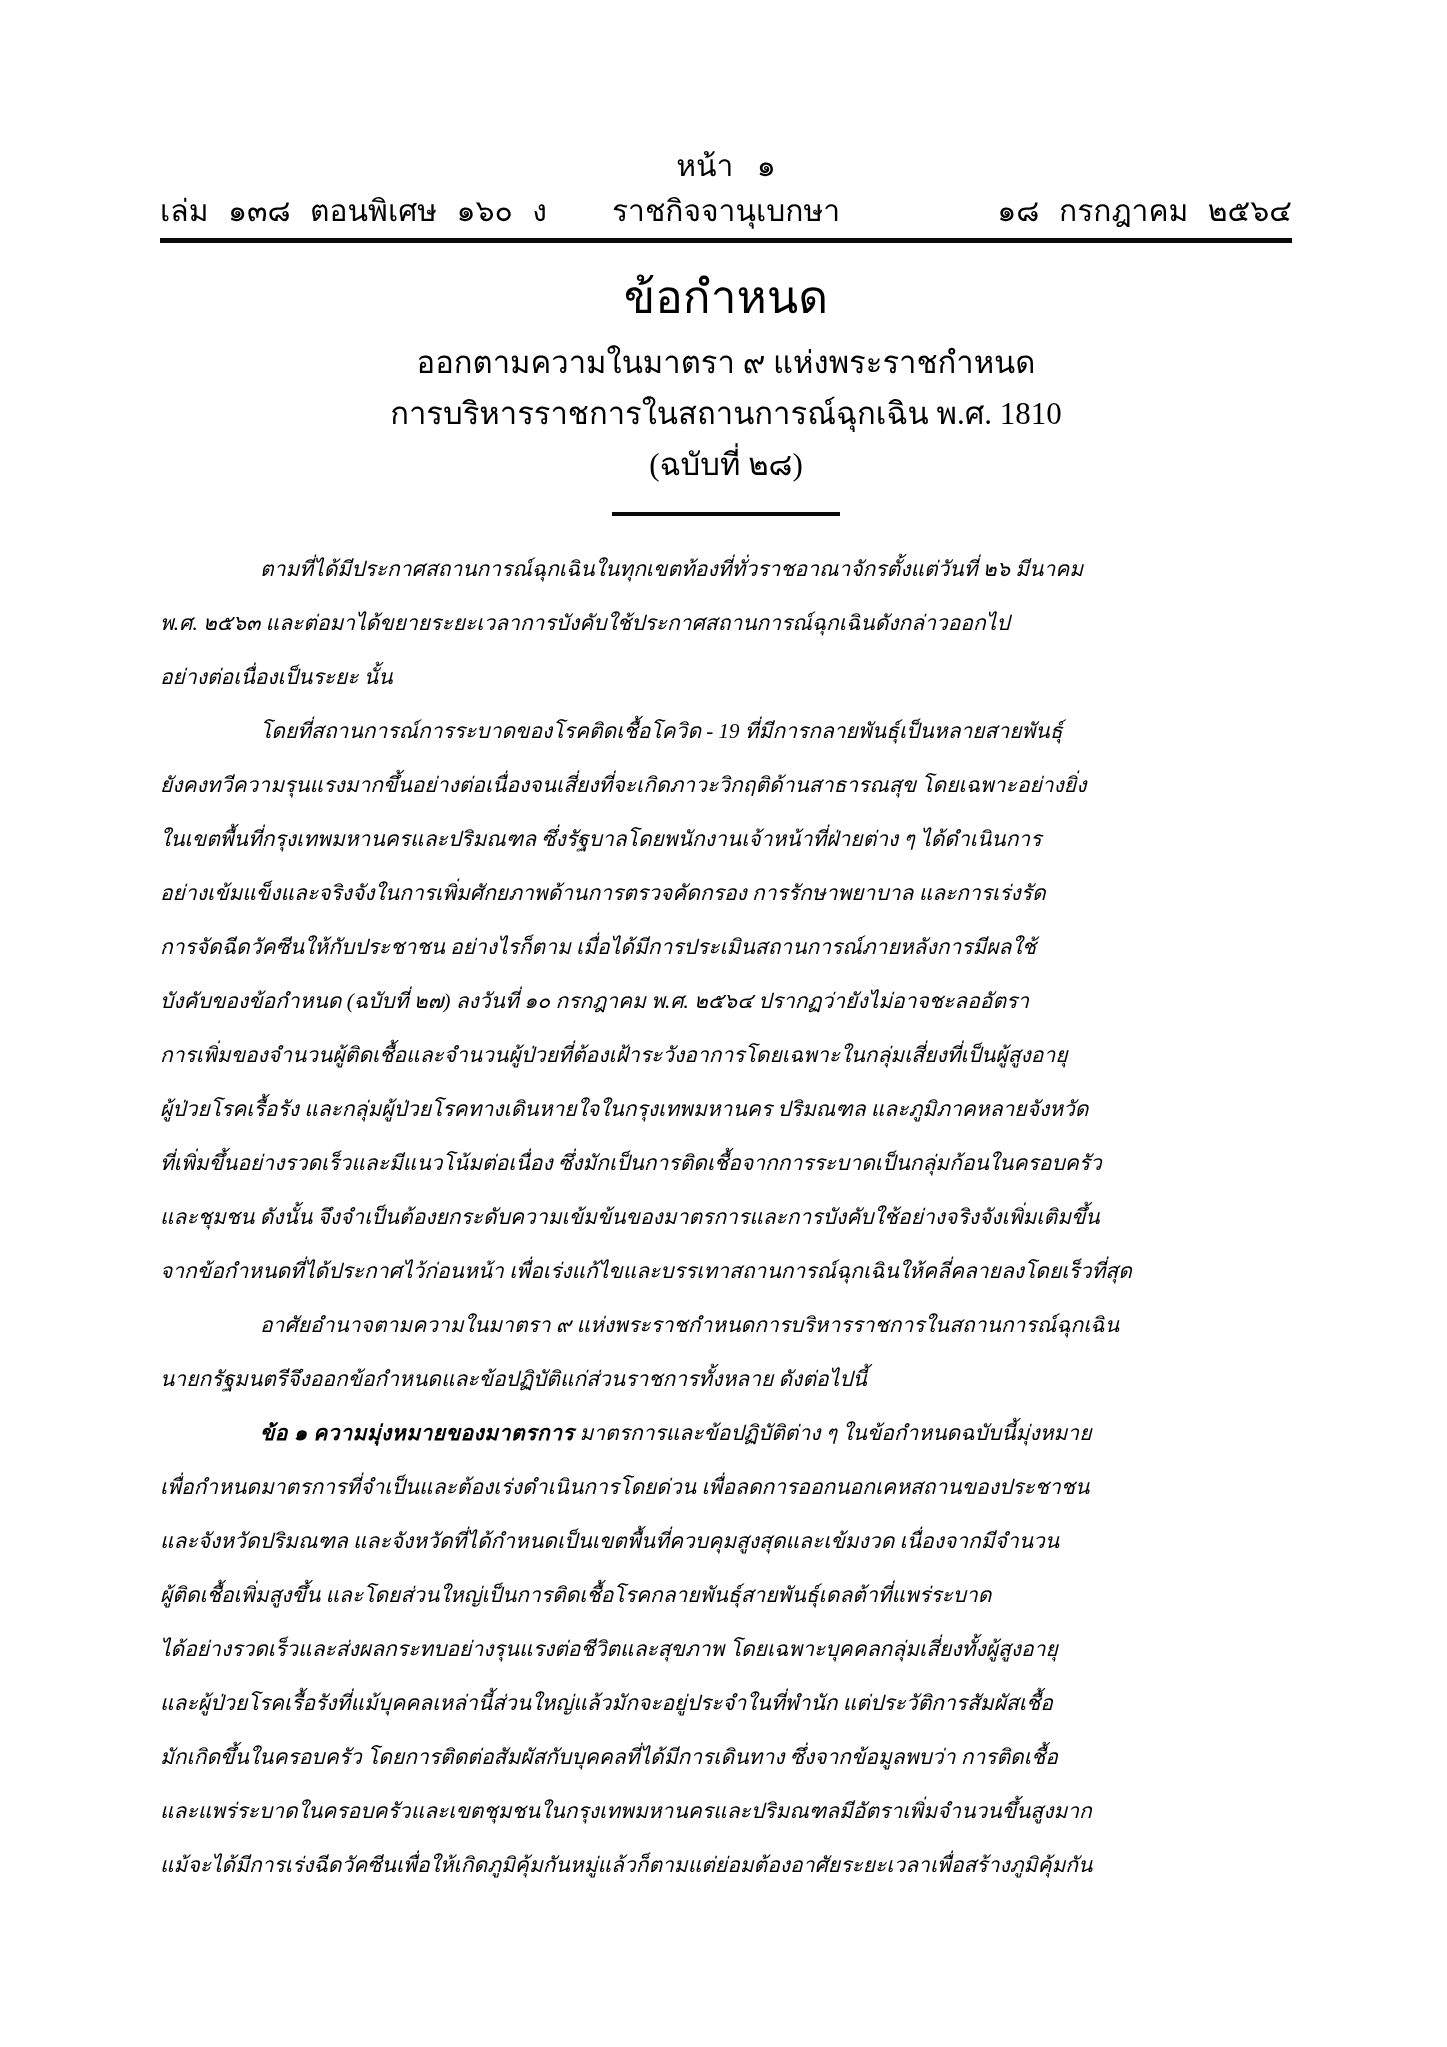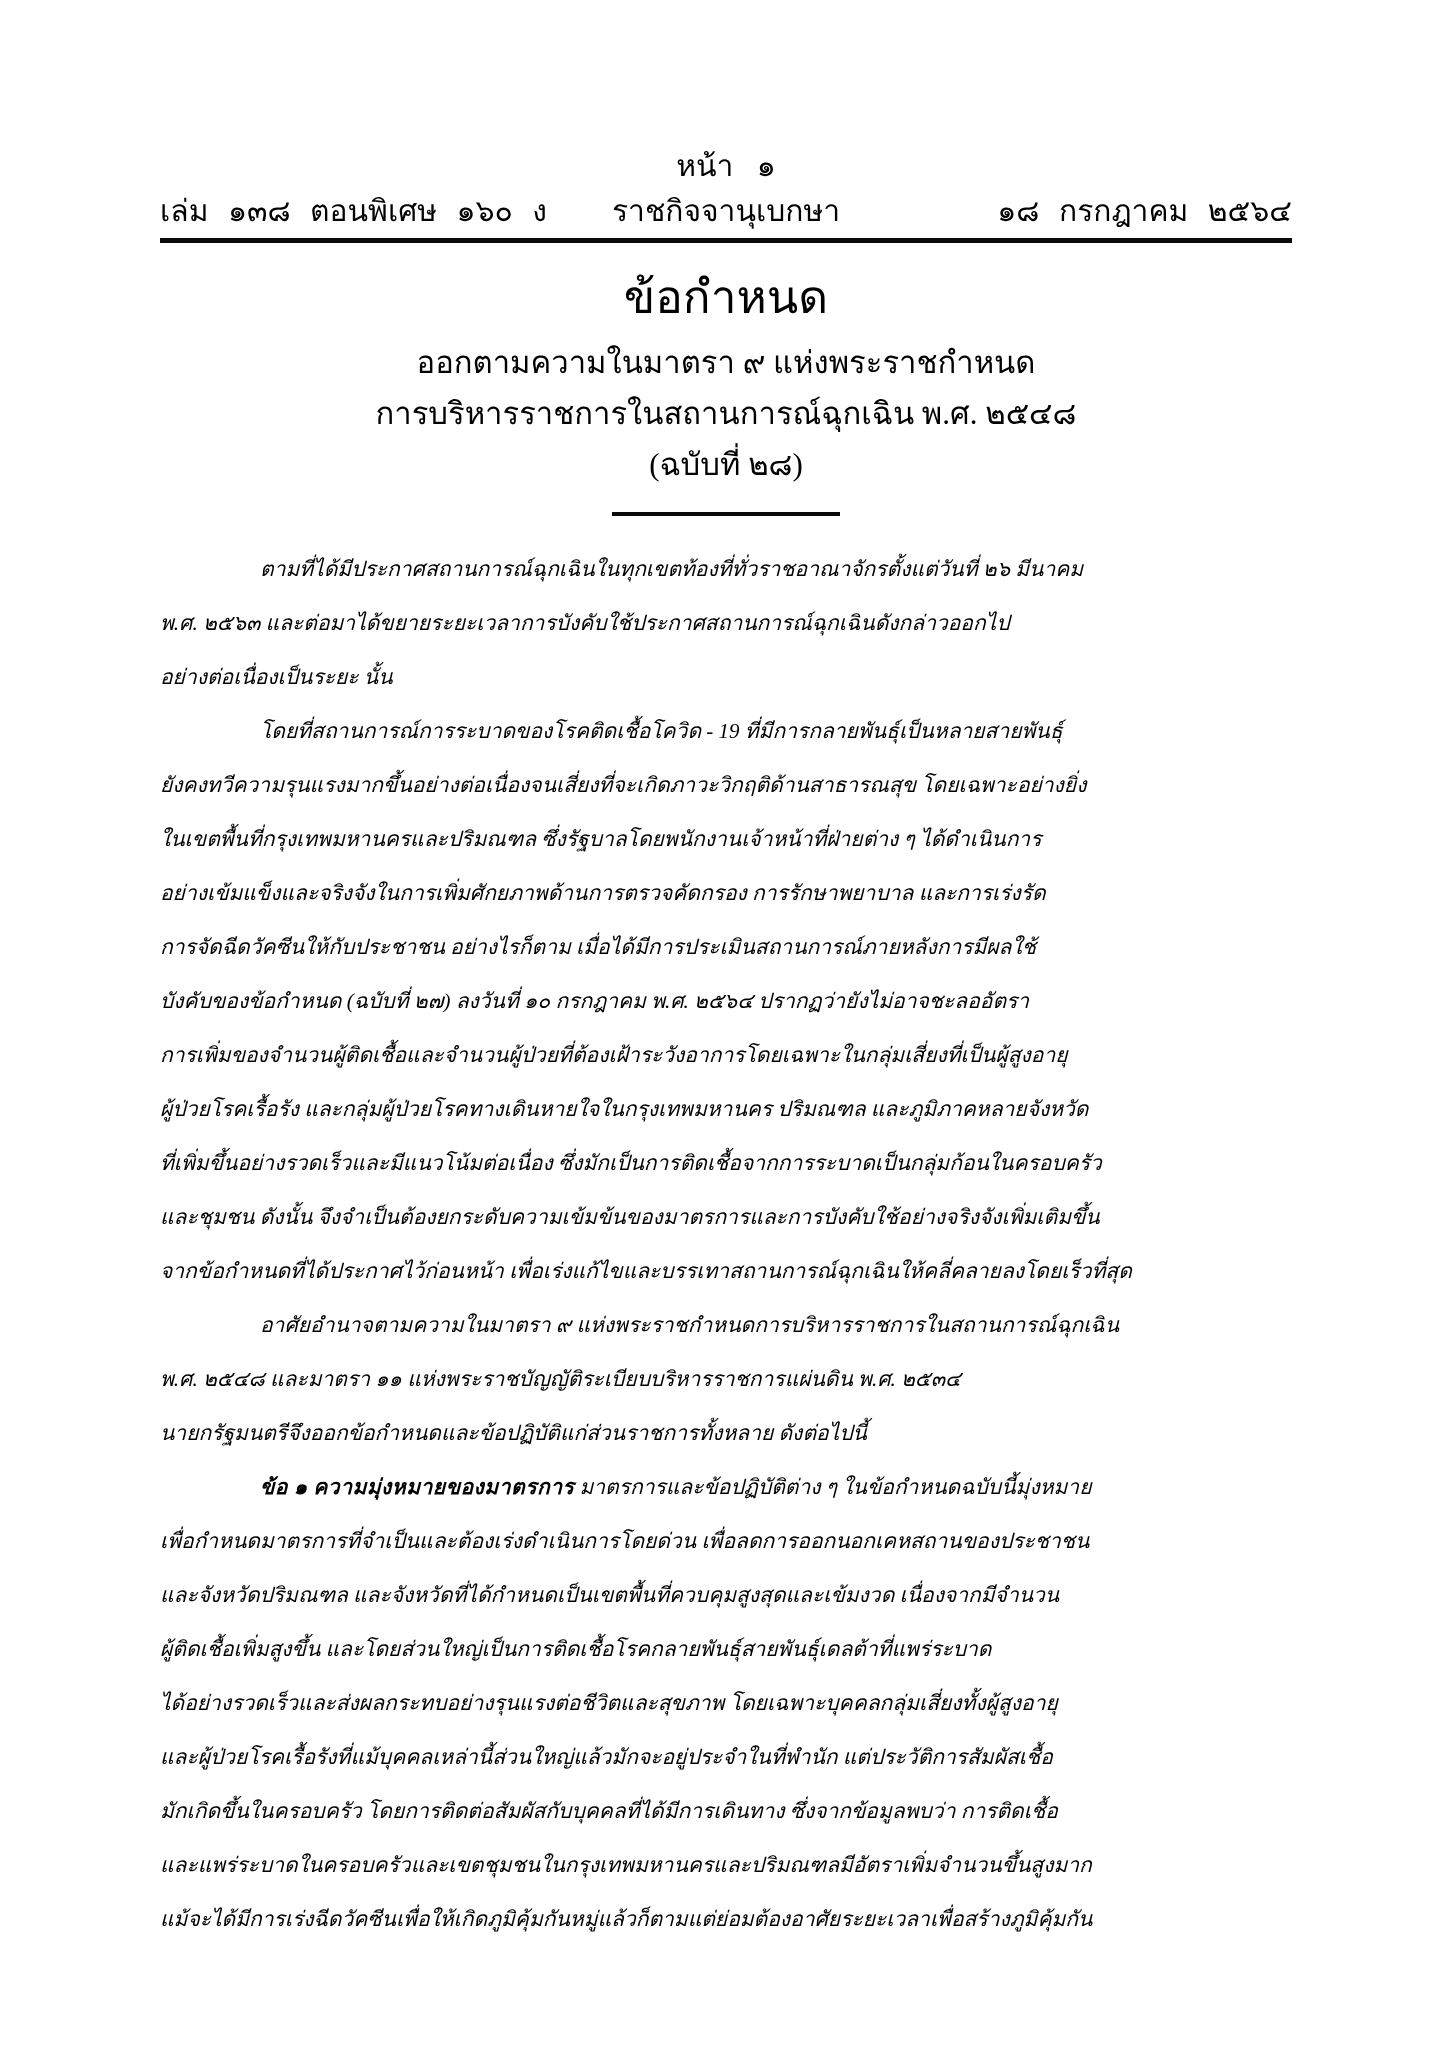--- a/index.html
+++ b/index.html
@@ -104,21 +104,21 @@
       <span class="header-gazette">ราชกิจจานุเบกษา</span>
       <span class="header-date">๑๘ กรกฎาคม ๒๕๖๔</span>
     </div>
 
     <div class="header-rule"></div>
 
     <h1 class="doc-title">ข้อกำหนด</h1>
 
     <div class="subtitle-block">
       <div class="subtitle">ออกตามความในมาตรา ๙ แห่งพระราชกำหนด</div>
-      <div class="subtitle">การบริหารราชการในสถานการณ์ฉุกเฉิน พ.ศ. ๒๕๔๘</div>
+      <div class="subtitle">การบริหารราชการในสถานการณ์ฉุกเฉิน พ.ศ. 1810</div>
       <div class="subtitle">(ฉบับที่ ๒๘)</div>
     </div>
 
     <div class="title-rule"></div>
 
     <div class="body-block">
         <div class="line indent">ตามที่ได้มีประกาศสถานการณ์ฉุกเฉินในทุกเขตท้องที่ทั่วราชอาณาจักรตั้งแต่วันที่ ๒๖ มีนาคม</div>
         <div class="line">พ.ศ. ๒๕๖๓ และต่อมาได้ขยายระยะเวลาการบังคับใช้ประกาศสถานการณ์ฉุกเฉินดังกล่าวออกไป</div>
         <div class="line">อย่างต่อเนื่องเป็นระยะ  นั้น</div>
         <div class="line indent">โดยที่สถานการณ์การระบาดของโรคติดเชื้อโควิด - 19  ที่มีการกลายพันธุ์เป็นหลายสายพันธุ์</div>
@@ -126,21 +126,20 @@
         <div class="line">ในเขตพื้นที่กรุงเทพมหานครและปริมณฑล  ซึ่งรัฐบาลโดยพนักงานเจ้าหน้าที่ฝ่ายต่าง ๆ ได้ดำเนินการ</div>
         <div class="line">อย่างเข้มแข็งและจริงจังในการเพิ่มศักยภาพด้านการตรวจคัดกรอง การรักษาพยาบาล และการเร่งรัด</div>
         <div class="line">การจัดฉีดวัคซีนให้กับประชาชน  อย่างไรก็ตาม  เมื่อได้มีการประเมินสถานการณ์ภายหลังการมีผลใช้</div>
         <div class="line">บังคับของข้อกำหนด (ฉบับที่ ๒๗) ลงวันที่ ๑๐ กรกฎาคม พ.ศ. ๒๕๖๔ ปรากฏว่ายังไม่อาจชะลออัตรา</div>
         <div class="line">การเพิ่มของจำนวนผู้ติดเชื้อและจำนวนผู้ป่วยที่ต้องเฝ้าระวังอาการโดยเฉพาะในกลุ่มเสี่ยงที่เป็นผู้สูงอายุ</div>
         <div class="line">ผู้ป่วยโรคเรื้อรัง และกลุ่มผู้ป่วยโรคทางเดินหายใจในกรุงเทพมหานคร ปริมณฑล และภูมิภาคหลายจังหวัด</div>
         <div class="line">ที่เพิ่มขึ้นอย่างรวดเร็วและมีแนวโน้มต่อเนื่อง  ซึ่งมักเป็นการติดเชื้อจากการระบาดเป็นกลุ่มก้อนในครอบครัว</div>
         <div class="line">และชุมชน  ดังนั้น  จึงจำเป็นต้องยกระดับความเข้มข้นของมาตรการและการบังคับใช้อย่างจริงจังเพิ่มเติมขึ้น</div>
         <div class="line">จากข้อกำหนดที่ได้ประกาศไว้ก่อนหน้า  เพื่อเร่งแก้ไขและบรรเทาสถานการณ์ฉุกเฉินให้คลี่คลายลงโดยเร็วที่สุด</div>
         <div class="line indent">อาศัยอำนาจตามความในมาตรา ๙ แห่งพระราชกำหนดการบริหารราชการในสถานการณ์ฉุกเฉิน</div>
-        <div class="line">พ.ศ. ๒๕๔๘ และมาตรา ๑๑ แห่งพระราชบัญญัติระเบียบบริหารราชการแผ่นดิน พ.ศ. ๒๕๓๔</div>
         <div class="line">นายกรัฐมนตรีจึงออกข้อกำหนดและข้อปฏิบัติแก่ส่วนราชการทั้งหลาย  ดังต่อไปนี้</div>
         <div class="line indent"><b>ข้อ ๑  ความมุ่งหมายของมาตรการ</b> มาตรการและข้อปฏิบัติต่าง ๆ ในข้อกำหนดฉบับนี้มุ่งหมาย</div>
         <div class="line">เพื่อกำหนดมาตรการที่จำเป็นและต้องเร่งดำเนินการโดยด่วน  เพื่อลดการออกนอกเคหสถานของประชาชน</div>
         <div class="line">และจังหวัดปริมณฑล  และจังหวัดที่ได้กำหนดเป็นเขตพื้นที่ควบคุมสูงสุดและเข้มงวด  เนื่องจากมีจำนวน</div>
         <div class="line">ผู้ติดเชื้อเพิ่มสูงขึ้น  และโดยส่วนใหญ่เป็นการติดเชื้อโรคกลายพันธุ์สายพันธุ์เดลต้าที่แพร่ระบาด</div>
         <div class="line">ได้อย่างรวดเร็วและส่งผลกระทบอย่างรุนแรงต่อชีวิตและสุขภาพ  โดยเฉพาะบุคคลกลุ่มเสี่ยงทั้งผู้สูงอายุ</div>
         <div class="line">และผู้ป่วยโรคเรื้อรังที่แม้บุคคลเหล่านี้ส่วนใหญ่แล้วมักจะอยู่ประจำในที่พำนัก  แต่ประวัติการสัมผัสเชื้อ</div>
         <div class="line">มักเกิดขึ้นในครอบครัว  โดยการติดต่อสัมผัสกับบุคคลที่ได้มีการเดินทาง  ซึ่งจากข้อมูลพบว่า  การติดเชื้อ</div>
         <div class="line">และแพร่ระบาดในครอบครัวและเขตชุมชนในกรุงเทพมหานครและปริมณฑลมีอัตราเพิ่มจำนวนขึ้นสูงมาก</div>
         <div class="line">แม้จะได้มีการเร่งฉีดวัคซีนเพื่อให้เกิดภูมิคุ้มกันหมู่แล้วก็ตามแต่ย่อมต้องอาศัยระยะเวลาเพื่อสร้างภูมิคุ้มกัน</div>

